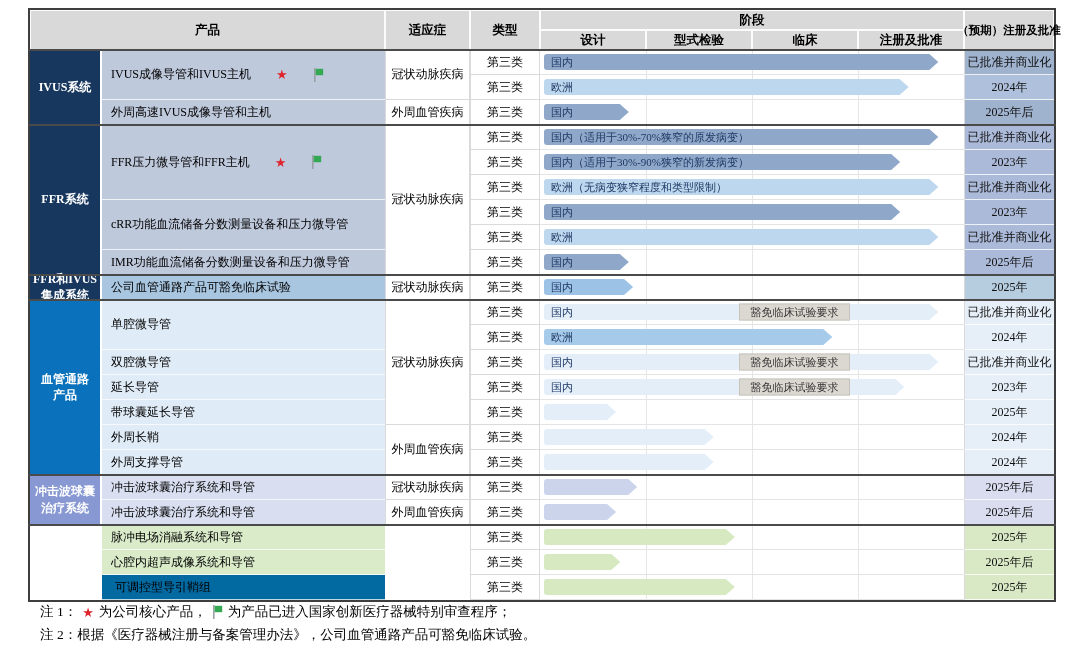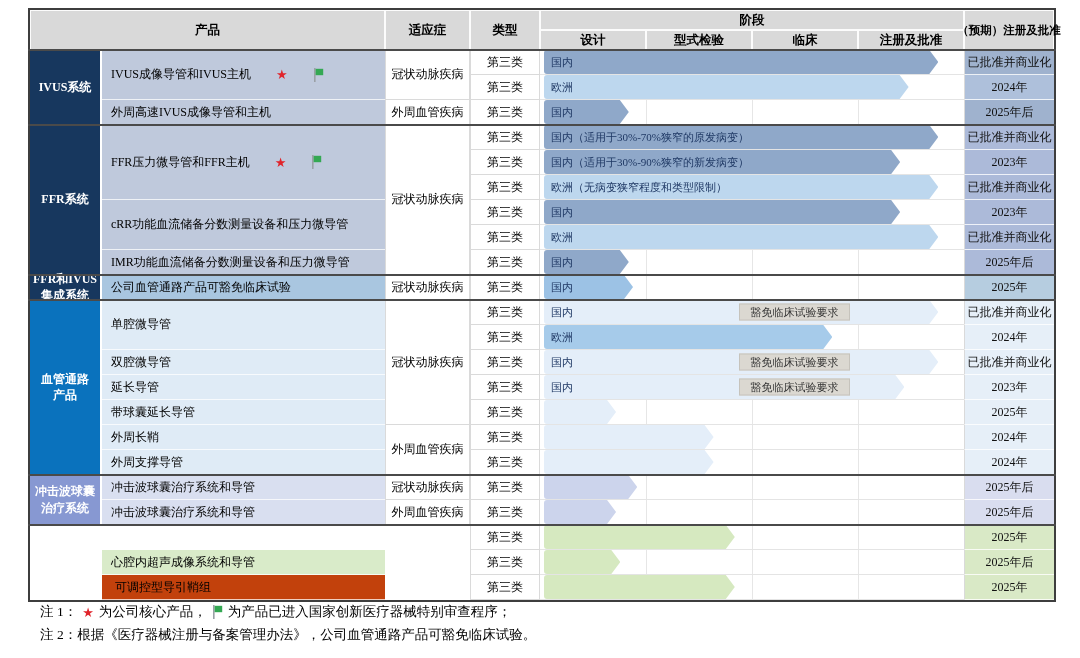--- a/index.html
+++ b/index.html
@@ -42,21 +42,21 @@
     font-size:12px; color:#000;
     border-bottom:1px solid #DADADA; border-right:1px solid #DADADA; border-left:1px solid #DADADA;
   }
   .scell { background:#fff; position:relative; border-bottom:1px solid #E4E4E4; }
   .acell {
     display:flex; align-items:center; justify-content:center; font-size:12px; color:#111;
     border-bottom:1px solid rgba(255,255,255,.8); border-left:1px solid #DADADA; text-align:center;
   }
   .divider { position:absolute; top:0; bottom:0; width:1px; background:#E6E6E6; }
   .bar {
-    position:absolute; left:4px; top:50%; transform:translateY(-50%); height:24px;
+    position:absolute; left:4px; top:50%; transform:translateY(-50%); height:16px;
     border-radius:3px 0 0 3px;
     clip-path:polygon(0 0, calc(100% - 9px) 0, 100% 50%, calc(100% - 9px) 100%, 0 100%);
     display:flex; align-items:center; z-index:1;
   }
   .bar span { font-size:11px; color:#1F3864; padding-left:7px; white-space:nowrap; }
   .chip {
     position:absolute; left:47%; width:26%; height:17px; top:50%; transform:translateY(-50%);
     background:#DBD8D1; border:1px solid #C6C3BC; box-sizing:border-box;
     font-size:11px; color:#333; text-align:center; line-height:15px; z-index:2; white-space:nowrap; overflow:hidden;
   }
@@ -323,40 +323,43 @@
     </div>
     <div class="cell wcell" style="grid-area: 21 / 3 / span 1;">外周血管疾病</div>
     <div class="cell wcell" style="grid-area: 21 / 4;">第三类</div>
     <div class="cell scell" style="grid-area: 21 / 5 / auto / span 4;">
       <div class="divider" style="left: 25%;"></div>
       <div class="divider" style="left: 50%;"></div>
       <div class="divider" style="left: 75%;"></div>
       <div class="bar" style="background: rgb(204, 212, 236); width: 17%;"></div>
     </div>
     <div class="cell acell" style="grid-area: 21 / 9; background: rgb(217, 221, 239);">2025年后</div>
+    <div class="cell pcell" style="grid-area: 22 / 2 / span 1; background: rgb(217, 235, 201);">
+      <span>脉冲电场消融系统和导管</span>
+    </div>
     <div class="cell wcell" style="grid-area: 22 / 4;">第三类</div>
     <div class="cell scell" style="grid-area: 22 / 5 / auto / span 4;">
       <div class="divider" style="left: 25%;"></div>
       <div class="divider" style="left: 50%;"></div>
       <div class="divider" style="left: 75%;"></div>
       <div class="bar" style="background: rgb(214, 233, 192); width: 45%;"></div>
     </div>
     <div class="cell acell" style="grid-area: 22 / 9; background: rgb(217, 233, 198);">2025年</div>
     <div class="cell pcell" style="grid-area: 23 / 2 / span 1; background: rgb(217, 235, 201);">
       <span>心腔内超声成像系统和导管</span>
     </div>
     <div class="cell wcell" style="grid-area: 23 / 4;">第三类</div>
     <div class="cell scell" style="grid-area: 23 / 5 / auto / span 4;">
       <div class="divider" style="left: 25%;"></div>
       <div class="divider" style="left: 50%;"></div>
       <div class="divider" style="left: 75%;"></div>
       <div class="bar" style="background: rgb(214, 233, 192); width: 18%;"></div>
     </div>
     <div class="cell acell" style="grid-area: 23 / 9; background: rgb(217, 233, 198);">2025年后</div>
-    <div class="cell pcell" style="grid-area: 24 / 2 / span 1; background: #c2410c; padding-left: 13px;">
+    <div class="cell pcell" style="grid-area: 24 / 2 / span 1; background: #0369a1; padding-left: 13px;">
       <span>可调控型导引鞘组</span>
     </div>
     <div class="cell wcell" style="grid-area: 24 / 4;">第三类</div>
     <div class="cell scell" style="grid-area: 24 / 5 / auto / span 4;">
       <div class="divider" style="left: 25%;"></div>
       <div class="divider" style="left: 50%;"></div>
       <div class="divider" style="left: 75%;"></div>
       <div class="bar" style="background: rgb(214, 233, 192); width: 45%;"></div>
     </div>
     <div class="cell acell" style="grid-area: 24 / 9; background: rgb(217, 233, 198);">2025年</div>

